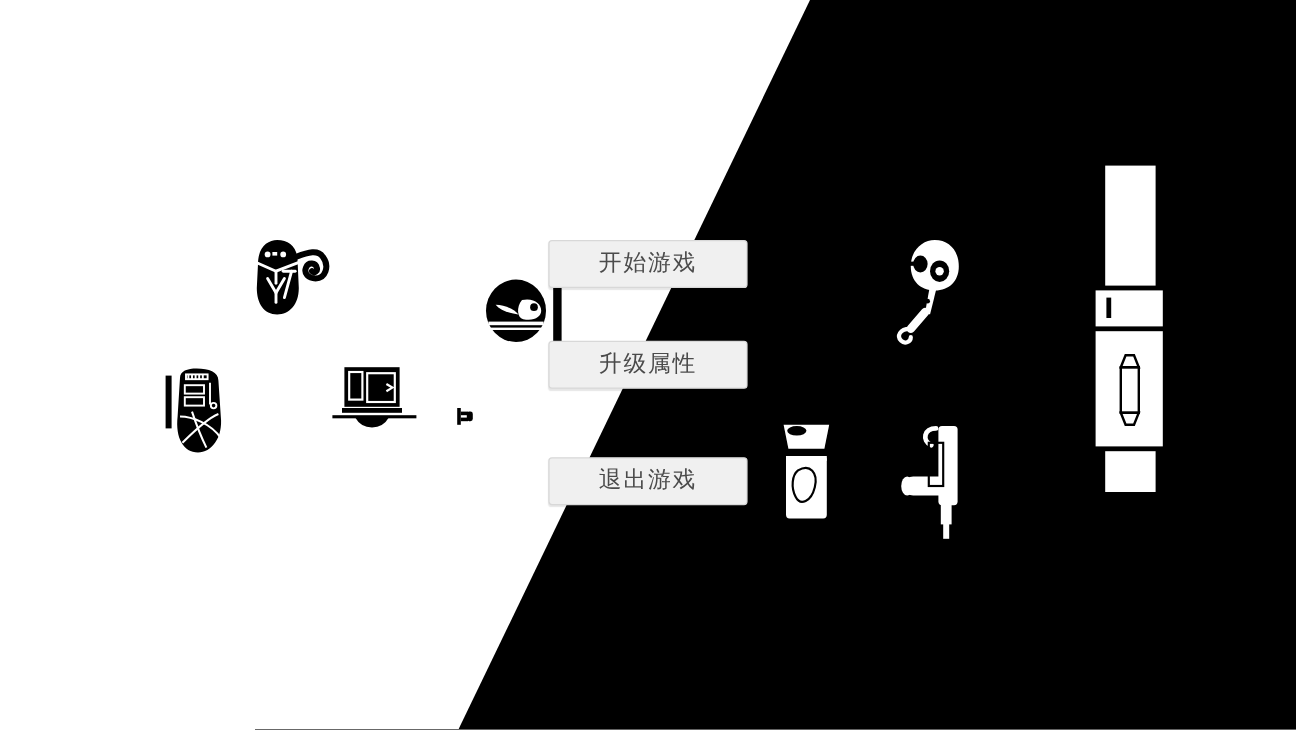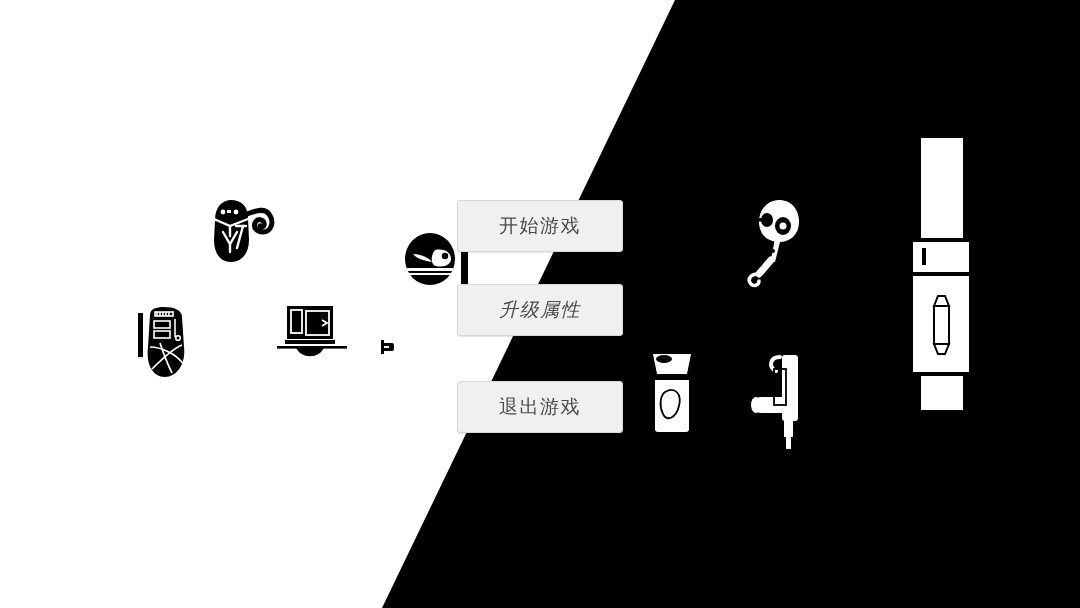--- a/index.html
+++ b/index.html
@@ -43,39 +43,39 @@
   #menu {
     position: absolute;
     left: 457px;
     top: 200px;
     width: 166px;
   }
   .menu-btn {
     position: absolute;
     left: 0;
     width: 166px;
-    height: 52px;
+    height: 40px;
     box-sizing: border-box;
     background: #f0f0f0;
     border: 1px solid #d8d8d8;
     border-radius: 3px;
     box-shadow: 0 1px 1px rgba(0,0,0,0.10);
     display: flex;
     align-items: center;
     justify-content: center;
     color: #4b4b4b;
     font-size: 19px;
     letter-spacing: 1.5px;
     line-height: 1;
     cursor: pointer;
     user-select: none;
     padding-bottom: 1px;
   }
   #btn-start    { top: 0px;   }
-  #btn-upgrade  { top: 84px; font-style: italic;  }
+  #btn-upgrade  { top: 84px;  }
   #btn-quit     { top: 181px; }
 
   
   #nav-bar-black {
     position: absolute;
     left: 461px;
     top: 237px;
     width: 7px;
     height: 52px;
     background: #000;

